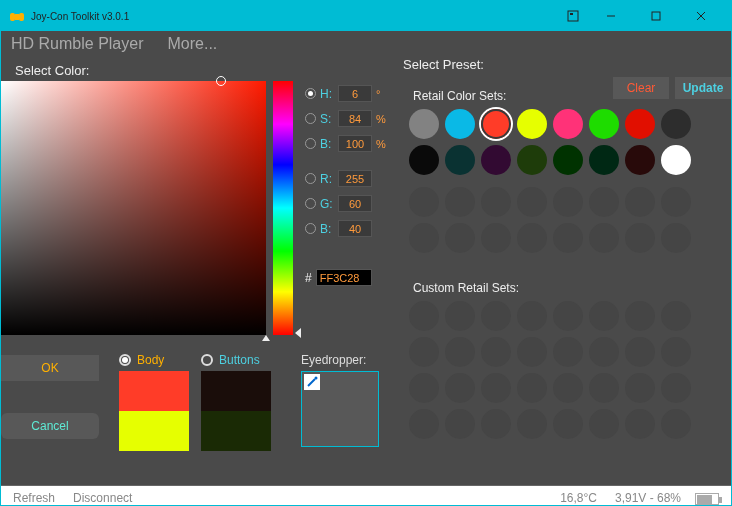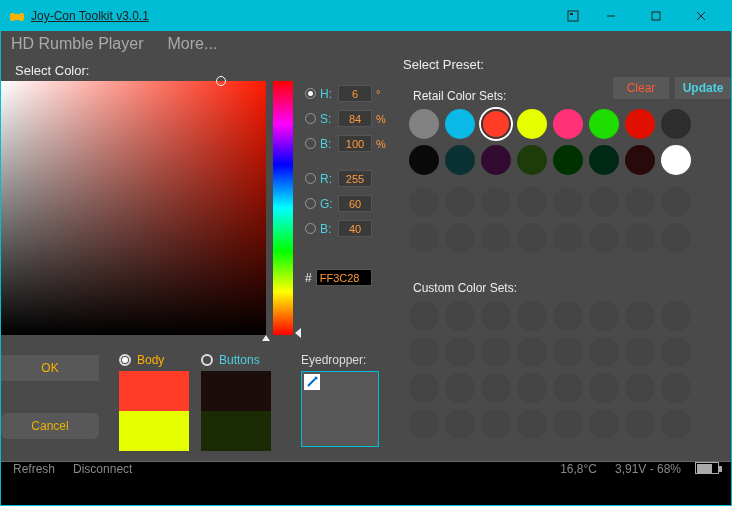--- a/index.html
+++ b/index.html
@@ -17,21 +17,21 @@
 
 .titlebar {
   height: 30px;
   background: #00bcd4;
   display: flex;
   align-items: center;
   padding: 0 8px;
   color: #222;
 }
 .titlebar .icon { width: 16px; height: 16px; margin-right: 6px; }
-.titlebar .title { font-size: 12px; flex: 0 0 auto; text-decoration: underline; }
+.titlebar .title { font-size: 10px; flex: 0 0 auto; }
 .titlebar .spacer { flex: 1; }
 .titlebar .winbtn {
   width: 45px;
   height: 30px;
   display: flex;
   align-items: center;
   justify-content: center;
   font-size: 11px;
 }
 .titlebar .extra-icon { width: 30px; display:flex; align-items:center; justify-content:center; }
@@ -169,21 +169,21 @@
   position: absolute;
   left: 0;
   width: 98px;
   height: 26px;
   background: #585858;
   border: none;
   font-size: 12px;
   display:flex; align-items:center; justify-content:center;
 }
 .okbtn { top: 298px; color: #ffb000; }
-.cancelbtn { top: 356px; color: #eab308; border-radius: 6px; }
+.cancelbtn { top: 356px; color: #5eead4; border-radius: 6px; }
 
 
 .bodycol {
   position: absolute;
   top: 296px;
   left: 118px;
   width: 78px;
 }
 .btncol {
   position: absolute;
@@ -274,25 +274,25 @@
   background:#454545;
 }
 .preset-row .circ.sel {
   box-shadow: 0 0 0 2px #fff, inset 0 0 0 2px #3a3a3a;
 }
 
 
 .footer {
   position:absolute;
   left:0; right:0; bottom:0;
-  height: 44px;
+  height: 20px;
   border-top: 1px solid #666;
-  background: #000000;
+  background: #ffffff;
   display:flex;
-  align-items:flex-start;
+  align-items:flex-end;
   padding: 0 12px;
   color:#888;
   font-size:12px;
 }
 .footer .fspacer { flex:1; }
 .footer .fitem { margin-left: 18px; }
 .footer .batt {
   width: 24px; height: 12px;
   border:1px solid #aaa;
   margin-left: 14px;
@@ -479,21 +479,21 @@
         <div class="circ"></div>
         <div class="circ"></div>
         <div class="circ"></div>
         <div class="circ"></div>
         <div class="circ"></div>
         <div class="circ"></div>
         <div class="circ"></div>
         <div class="circ"></div>
       </div>
 
-    <div class="preset-label" style="top:224px;left:10px;">Custom Color Sets:</div>
+    <div class="preset-label" style="top:224px;left:10px;">Custom Retail Sets:</div>
     <div class="preset-row" style="top:244px;left:6px;" id="custom-row1">
         <div class="circ"></div>
         <div class="circ"></div>
         <div class="circ"></div>
         <div class="circ"></div>
         <div class="circ"></div>
         <div class="circ"></div>
         <div class="circ"></div>
         <div class="circ"></div>
       </div>

